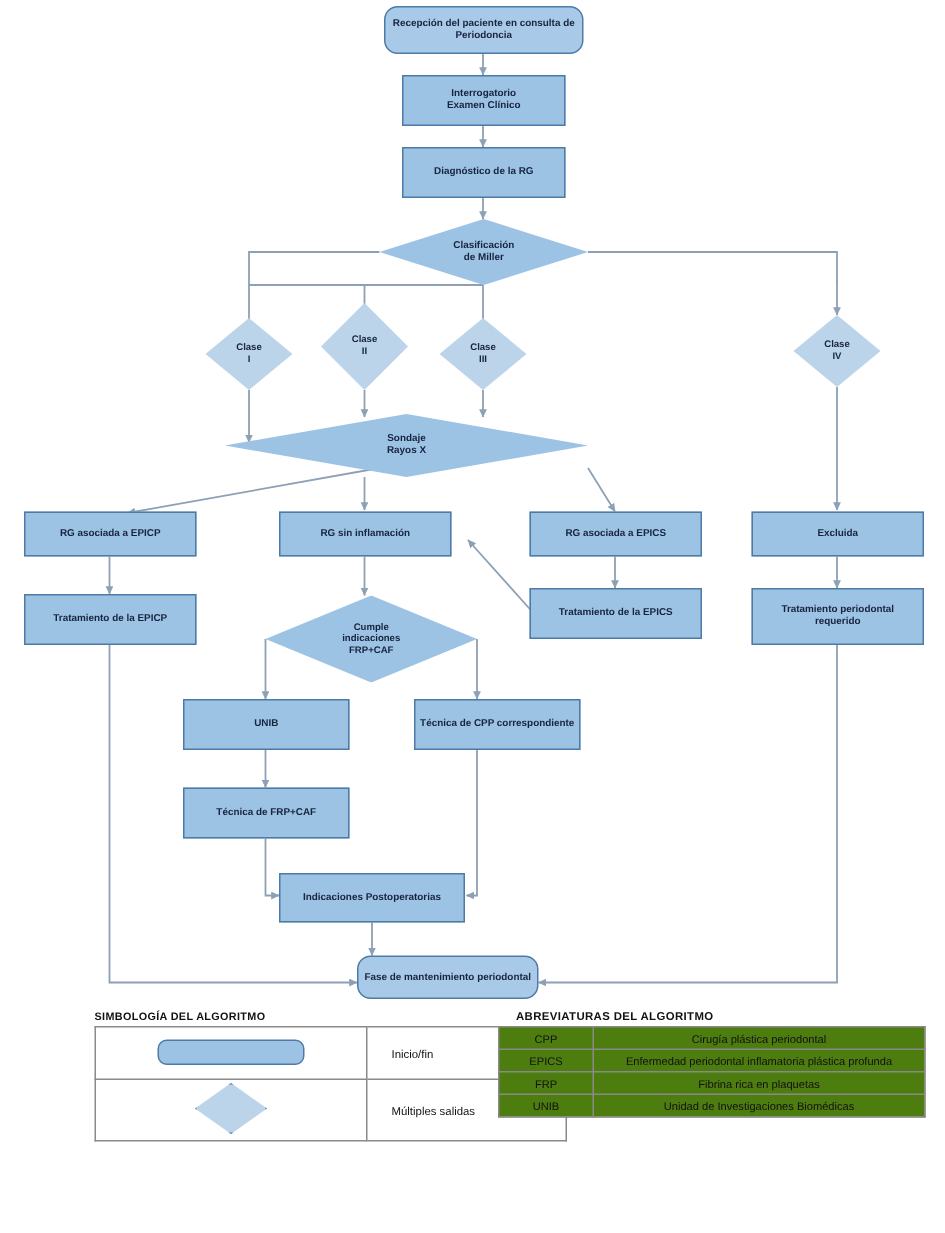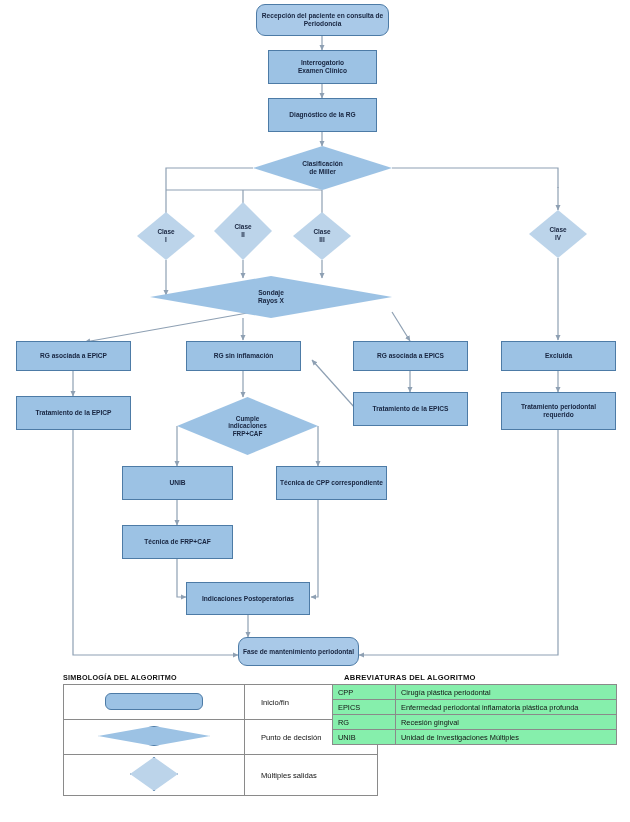--- a/index.html
+++ b/index.html
@@ -43,21 +43,21 @@
      border:1px solid #4d7ba6;border-radius:6px;}
   .swatch-rect{display:inline-block;width:96px;height:15px;background:#9cc2e4;
      border:1px solid #4d7ba6;}
   .swatch-diamond-wide{display:inline-block;width:110px;height:18px;
      background:#9cc2e4;border:1px solid #4d7ba6;
      clip-path:polygon(50% 0,100% 50%,50% 100%,0 50%);}
   .swatch-diamond-sq{display:inline-block;width:46px;height:32px;
      background:#bcd4ea;border:1px solid #4d7ba6;
      clip-path:polygon(50% 0,100% 50%,50% 100%,0 50%);}
 
-  table.abbr{position:absolute;border-collapse:collapse;z-index:5;background:#86efac;}
+  table.abbr{position:absolute;border-collapse:collapse;z-index:5;background:#4d7c0f;text-align:center;}
   table.abbr td{border:1px solid #8a8a8a;font-size:7.4px;color:#111;
                 padding:2.5px 5px;}
   table.abbr td.k{width:52px;}
 </style>
 </head>
 <body>
 
 <div id="canvas">
 
   <svg id="wires" viewBox="0 0 630 822">
@@ -232,26 +232,20 @@
 
   <table class="tbl" style="left:63px;top:684px;">
     <tbody>
       <tr>
         <td class="sym-cell">
           <span class="swatch-round"></span>
         </td>
         <td class="symtxt-cell">Inicio/fin</td>
       </tr>
       <tr>
-        <td class="sym-cell">
-          <span class="swatch-diamond-wide"></span>
-        </td>
-        <td class="symtxt-cell">Punto de decisión</td>
-      </tr>
-      <tr>
         <td class="sym-cell" style="height:36px;">
           <span class="swatch-diamond-sq"></span>
         </td>
         <td class="symtxt-cell">Múltiples salidas</td>
       </tr>
     </tbody>
   </table>
 
   <div class="legend-title" style="left:344px;top:673px;font-size:7.6px;">ABREVIATURAS DEL ALGORITMO</div>
 
@@ -259,23 +253,23 @@
     <tbody>
       <tr>
         <td class="k">CPP</td>
         <td>Cirugía plástica periodontal</td>
       </tr>
       <tr>
         <td class="k">EPICS</td>
         <td>Enfermedad periodontal inflamatoria plástica profunda</td>
       </tr>
       <tr>
-        <td class="k">RG</td>
-        <td>Recesión gingival</td>
+        <td class="k">FRP</td>
+        <td>Fibrina rica en plaquetas</td>
       </tr>
       <tr>
         <td class="k">UNIB</td>
-        <td>Unidad de Investigaciones Múltiples</td>
+        <td>Unidad de Investigaciones Biomédicas</td>
       </tr>
     </tbody>
   </table>
 
 </div>
 
 </body></html>

